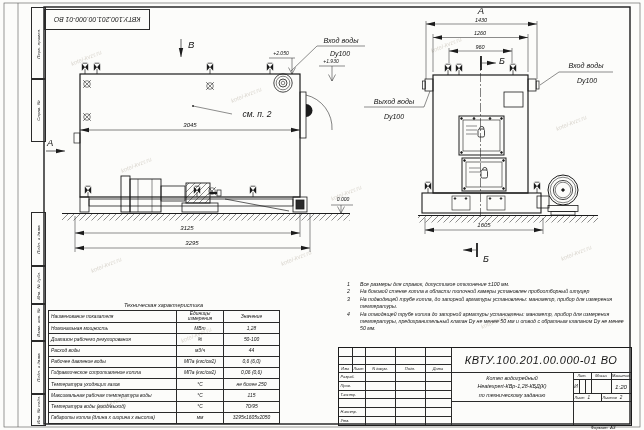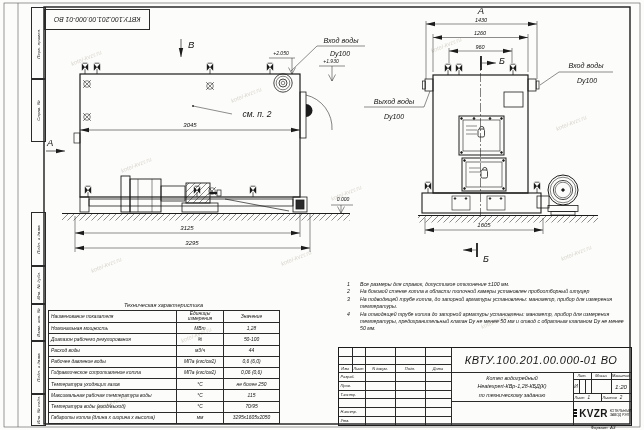--- a/index.html
+++ b/index.html
@@ -430,28 +430,20 @@
 
     <div class="cell" style="left:234px;top:45px;width:28px;height:8px;gap:3px">
       <span>Лист</span>
       <span style="font-size:4.6px">1</span>
     </div>
     <div class="cell" style="left:262px;top:45px;width:30px;height:8px;gap:3px">
       <span>Листов</span>
       <span style="font-size:4.6px">2</span>
     </div>
 
-    <div class="logo">
-      <span class="bars"></span>
-      <span class="kv">KVZR</span>
-      <span class="co">
-        <div>КОТЕЛЬНЫЙ</div>
-        <div>ЗАВОД РЭП</div>
-      </span>
-    </div>
   </div>
 
   <div class="fmt">
     <span>Формат</span>&nbsp;
     <span>А3</span>
   </div>
 
 </div>
 
 </body></html>

